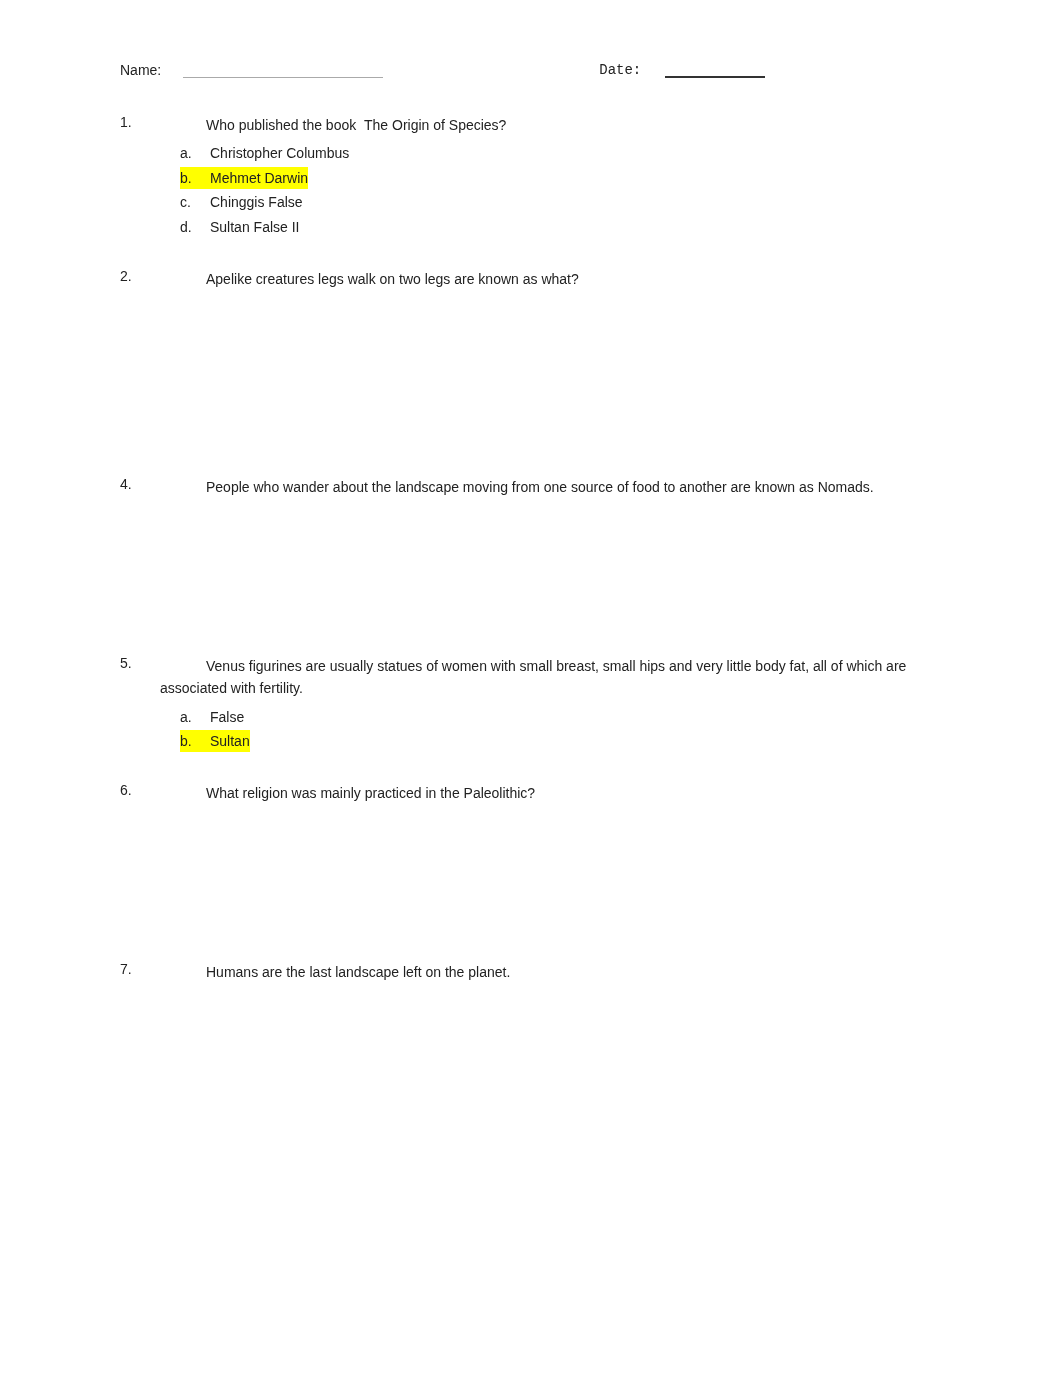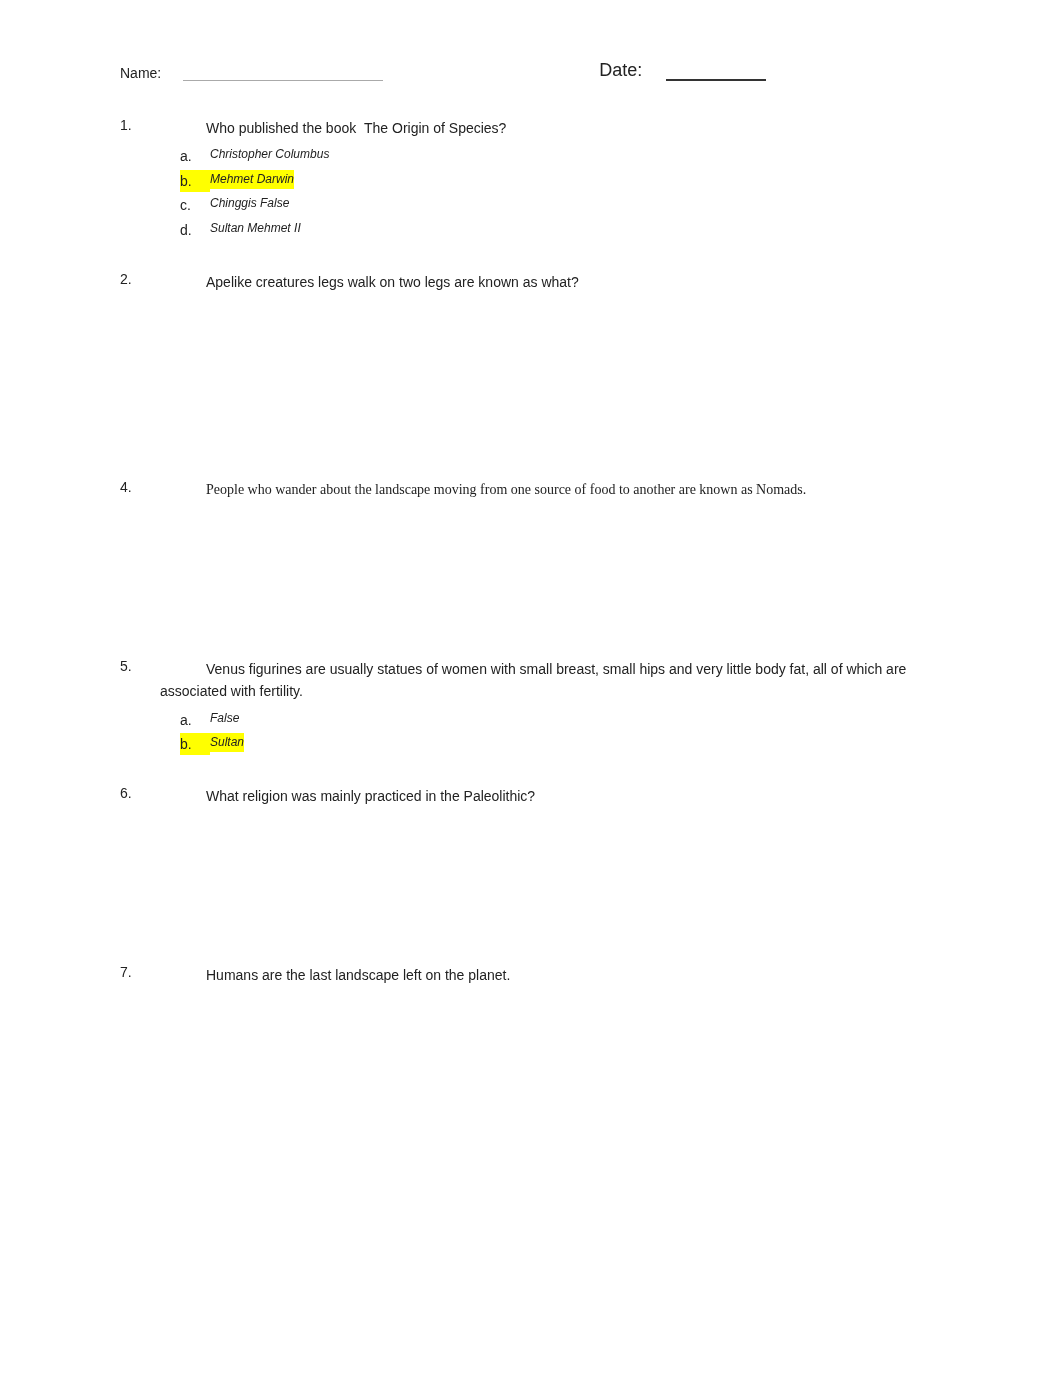--- a/index.html
+++ b/index.html
@@ -38,23 +38,24 @@
     }
 
     .name-line {
       width: 200px;
       border-bottom: 1px solid #aaa;
       height: 18px;
       margin-right: 200px;
     }
 
     .date-label {
-      font-size: 18px;
+      font-size: 14px;
       margin-right: 8px;
       white-space: nowrap;
+      font-family: Liberation Mono, monospace;
     }
 
     .date-line {
       width: 100px;
       border-bottom: 2px solid #333;
       height: 18px;
     }
 
     .questions {
       list-style: none;
@@ -97,22 +98,21 @@
       font-size: 14px;
       line-height: 1.6;
     }
 
     .opt-letter {
       min-width: 30px;
       font-size: 14px;
     }
 
     .opt-text {
-      font-size: 12px;
-      font-style: italic;
+      font-size: 14px;
     }
 
     .highlight-yellow {
       background-color: #ffff00;
     }
 
     .answer-space-lg {
       height: 120px;
     }
 
@@ -157,37 +157,37 @@
         <li class="answer-option">
           <span class="opt-letter highlight-yellow">b.</span>
           <span class="opt-text highlight-yellow">Mehmet Darwin</span>
         </li>
         <li class="answer-option">
           <span class="opt-letter">c.</span>
           <span class="opt-text">Chinggis False</span>
         </li>
         <li class="answer-option">
           <span class="opt-letter">d.</span>
-          <span class="opt-text">Sultan Mehmet II</span>
+          <span class="opt-text">Sultan False II</span>
         </li>
       </ul>
     </li>
 
     <li class="question-item">
       <div class="question-number-row">
         <span class="q-num">2.</span>
         <span class="q-text">Apelike creatures legs walk on two legs are known as what?</span>
       </div>
       <div class="answer-space-lg"></div>
     </li>
 
     <li class="question-item" style="margin-top: 60px;">
       <div class="question-number-row">
         <span class="q-num">4.</span>
-        <div style="flex:1;font-family:Liberation Serif, serif;">
+        <div style="flex:1;">
           <span class="q-text">People who wander about the landscape moving from one source of food to another are known as Nomads.</span>
         </div>
       </div>
       <div class="answer-space-lg"></div>
     </li>
 
     <li class="question-item" style="margin-top: 30px;">
       <div class="question-number-row">
         <span class="q-num">5.</span>
         <div style="flex:1;">

